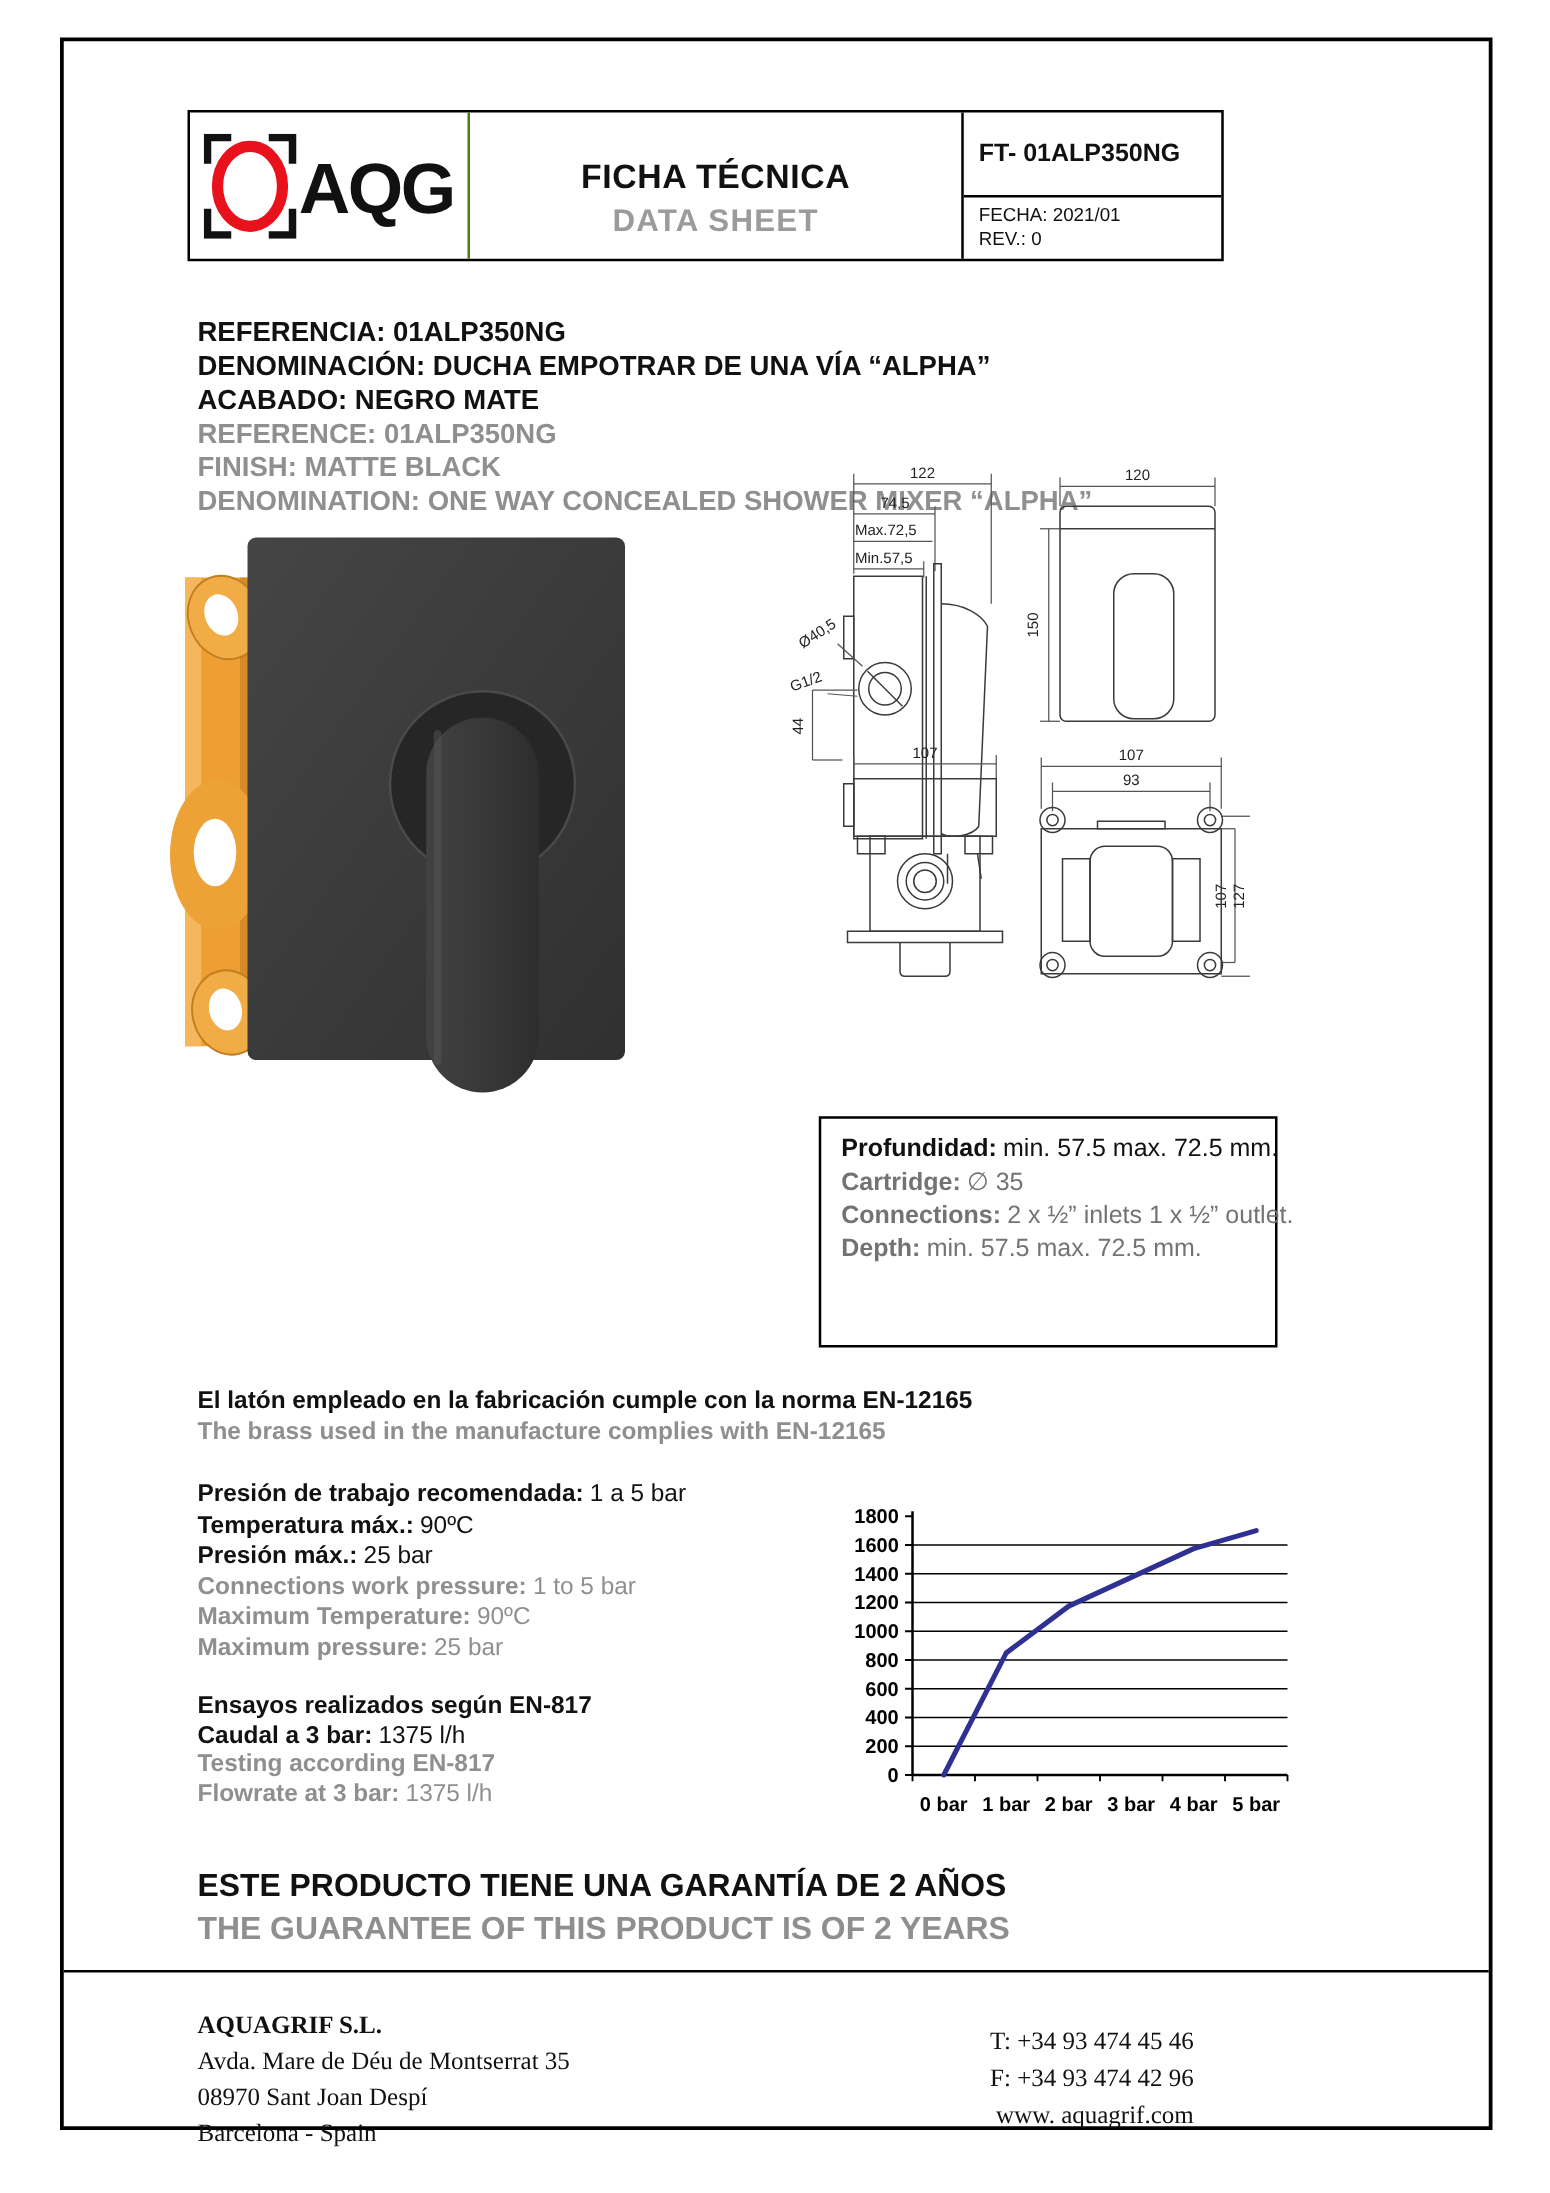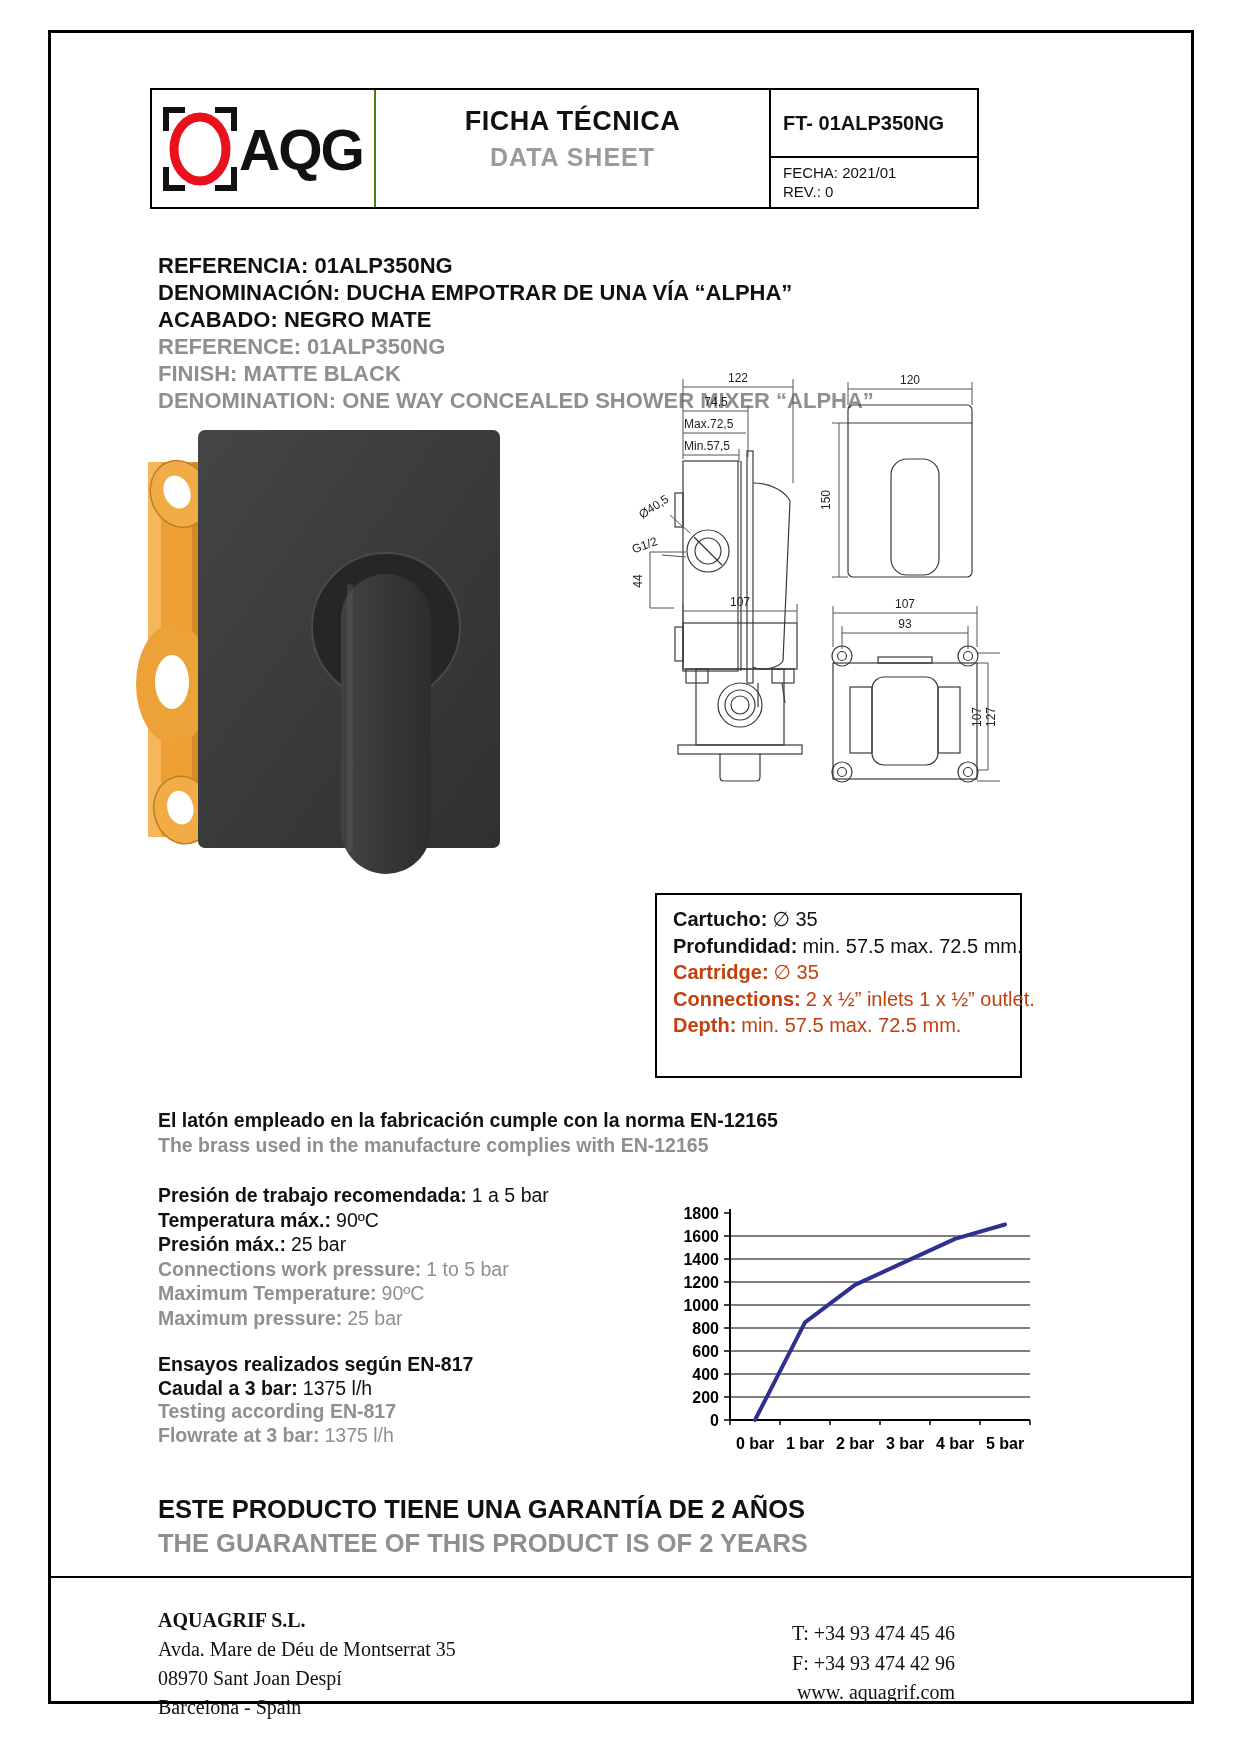--- a/index.html
+++ b/index.html
@@ -2,34 +2,34 @@
 <html><head>
 <meta charset="utf-8">
 <style>
   html,body{margin:0;padding:0;background:#fff;}
   .page{position:relative;width:1240px;height:1754px;background:#fff;overflow:hidden;
         font-family:"Liberation Sans",sans-serif;color:#111;}
   .frame{position:absolute;left:48px;top:30px;width:1140px;height:1668px;border:3px solid #000;}
   
   .hdr{position:absolute;left:150px;top:88px;width:825px;height:117px;border:2px solid #000;display:flex;background:#fff;}
   .hdr-logo{width:222px;border-right:2px solid #4d7c0f;display:flex;align-items:center;justify-content:center;}
-  .hdr-title{flex:1;border-right:2px solid #000;text-align:center;padding-top:16px;}
+  .hdr-title{flex:1;border-right:2px solid #000;text-align:center;padding-top:36px;}
   .hdr-title .t1{font-size:27px;font-weight:bold;letter-spacing:.5px;}
   .hdr-title .t2{font-size:25px;font-weight:bold;color:#9b9b9b;letter-spacing:1px;margin-top:6px;}
   .hdr-ref{width:206px;display:flex;flex-direction:column;}
   .hdr-ref .code{height:66px;border-bottom:2px solid #000;display:flex;align-items:center;padding-left:12px;
                  font-size:20px;font-weight:bold;}
   .hdr-ref .meta{flex:1;padding:5px 0 0 12px;font-size:15px;line-height:19px;}
   
   .prod{position:absolute;left:158px;top:252px;font-size:22px;font-weight:bold;line-height:27px;white-space:nowrap;}
   .prod .en{color:#8f8f8f;}
   
   .specbox{position:absolute;left:655px;top:893px;width:367px;height:185px;border:2px solid #000;
            box-sizing:border-box;padding:11px 8px 0 16px;font-size:20px;line-height:26.5px;white-space:nowrap;}
-  .specbox .en{color:#c2410c;}
+  .specbox .en{color:#737373;}
   .b{font-weight:bold;margin-right:5px;}
   
   .norm{position:absolute;left:158px;top:1108px;font-size:19.5px;font-weight:bold;line-height:25px;white-space:nowrap;}
   .norm .en{color:#8f8f8f;}
   .cond{position:absolute;left:158px;top:1183px;font-size:19.5px;line-height:24.5px;white-space:nowrap;}
   .cond .en{color:#8f8f8f;}
   .test{position:absolute;left:158px;top:1353px;font-size:19.5px;line-height:23.5px;white-space:nowrap;}
   .test .en{color:#8f8f8f;}
   .guar{position:absolute;left:158px;top:1492px;font-size:25.5px;font-weight:bold;line-height:34px;white-space:nowrap;}
   .guar .en{color:#8f8f8f;}
@@ -232,21 +232,20 @@
           <rect x="318" y="322" width="22" height="66"></rect>
         <circle cx="222" cy="407" r="10"></circle>
           <circle cx="222" cy="407" r="4.5"></circle>
         <circle cx="348" cy="407" r="10"></circle>
           <circle cx="348" cy="407" r="4.5"></circle>
       </g>
     </g>
   </svg>
 
   <div class="specbox">
-    <div><span class="b">Cartucho:</span><span>∅ 35</span></div>
     <div><span class="b">Profundidad:</span><span>min. 57.5 max. 72.5 mm.</span></div>
     <div class="en"><span class="b">Cartridge:</span><span>∅ 35</span></div>
     <div class="en"><span class="b">Connections:</span><span>2 x ½” inlets 1 x ½” outlet.</span></div>
     <div class="en"><span class="b">Depth:</span><span>min. 57.5 max. 72.5 mm.</span></div>
   </div>
 
   <div class="norm">
     <div>El latón empleado en la fabricación cumple con la norma EN-12165</div>
     <div class="en">The brass used in the manufacture complies with EN-12165</div>
   </div>

